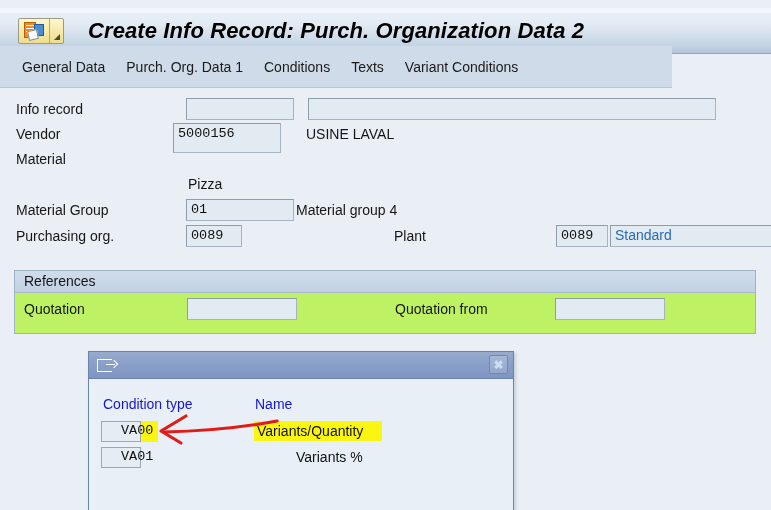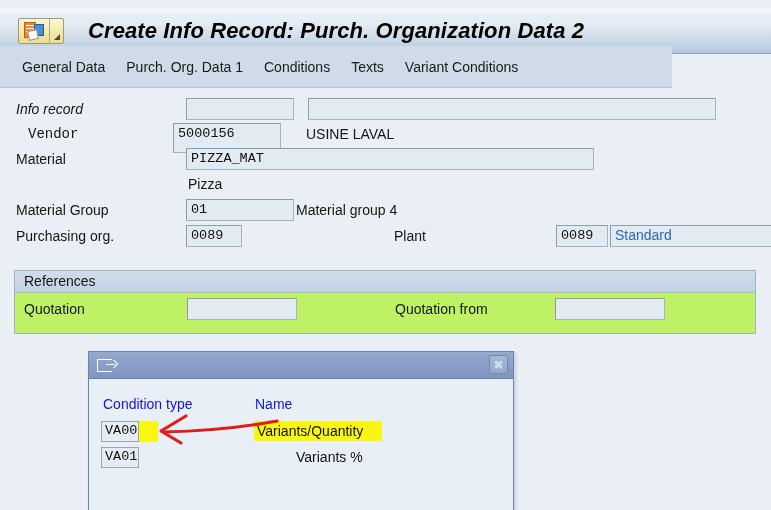--- a/index.html
+++ b/index.html
@@ -266,21 +266,21 @@
     white-space: nowrap;
   }
   .dlg-cell-inp {
     position: absolute;
     background: #e6ecf3;
     border: 1px solid #9aa7b4;
     box-sizing: border-box;
     font-family: "Liberation Mono", monospace;
     font-size: 13.5px;
     color: #111;
-    padding: 0 3px;
+    padding: 0 19px;
     line-height: 18px;
     height: 21px;
     width: 38px;
   }
   .dlg-cell-name {
     position: absolute;
     font-size: 14px;
     color: #111;
     white-space: nowrap;
     line-height: 18px;
@@ -320,30 +320,29 @@
 <div class="menubar">
   <div class="menu-item">General Data</div>
   <div class="menu-item">Purch. Org. Data 1</div>
   <div class="menu-item">Conditions</div>
   <div class="menu-item">Texts</div>
   <div class="menu-item">Variant Conditions</div>
 </div>
 
 <div class="canvas">
 
-  <div class="fld-label" style="left:16px; top:13px;font-style:italic;">Info record</div>
+  <div class="fld-label" style="left:16px; top:13px;">Info record</div>
   <div class="inp" style="left:186px; top:10px; width:108px; height:22px;"></div>
   <div class="inp" style="left:308px; top:10px; width:408px; height:22px;"></div>
 
-  <div class="fld-label" style="left:28px; top:38px;font-family:Liberation Mono, monospace;">Vendor</div>
+  <div class="fld-label" style="left:16px; top:38px;">Vendor</div>
   <div class="inp" style="left:173px; top:35px; width:108px; height:30px;">5000156</div>
   <div class="fld-static" style="left:306px; top:38px;">USINE LAVAL</div>
 
   <div class="fld-label" style="left:16px; top:63px;">Material</div>
-  <div class="inp" style="left:186px; top:60px; width:408px; height:22px;">PIZZA_MAT</div>
 
   <div class="fld-static" style="left:188px; top:88px;">Pizza</div>
 
   <div class="fld-label" style="left:16px; top:114px;">Material Group</div>
   <div class="inp" style="left:186px; top:111px; width:108px; height:22px;">01</div>
   <div class="fld-static" style="left:296px; top:114px;">Material group 4</div>
 
   <div class="fld-label" style="left:16px; top:140px;">Purchasing org.</div>
   <div class="inp" style="left:186px; top:137px; width:56px; height:22px;">0089</div>
 

